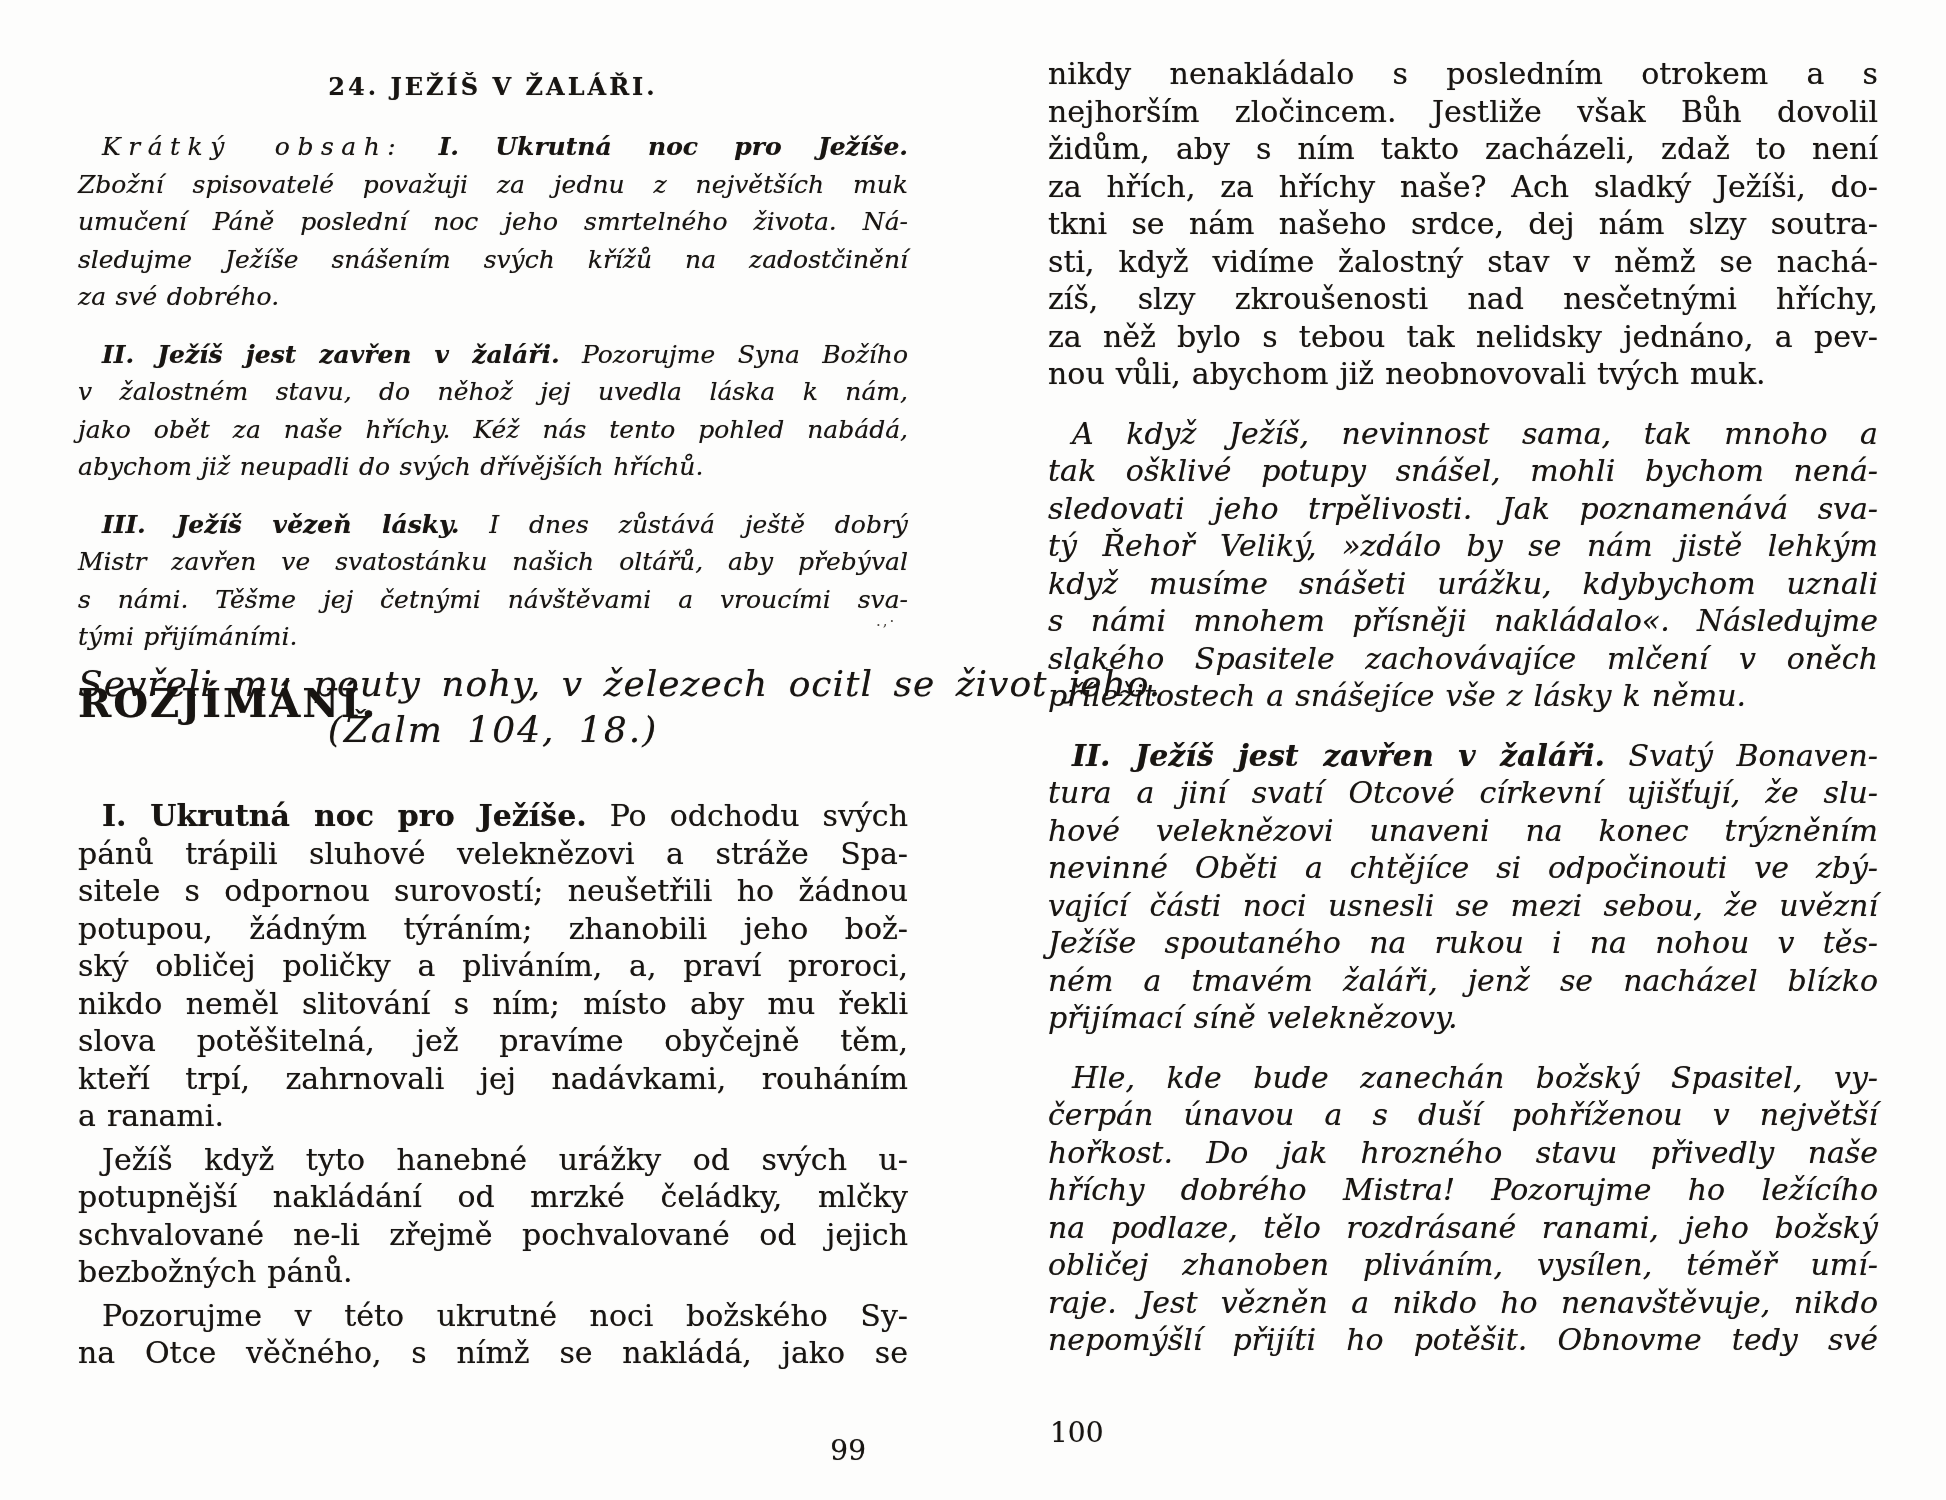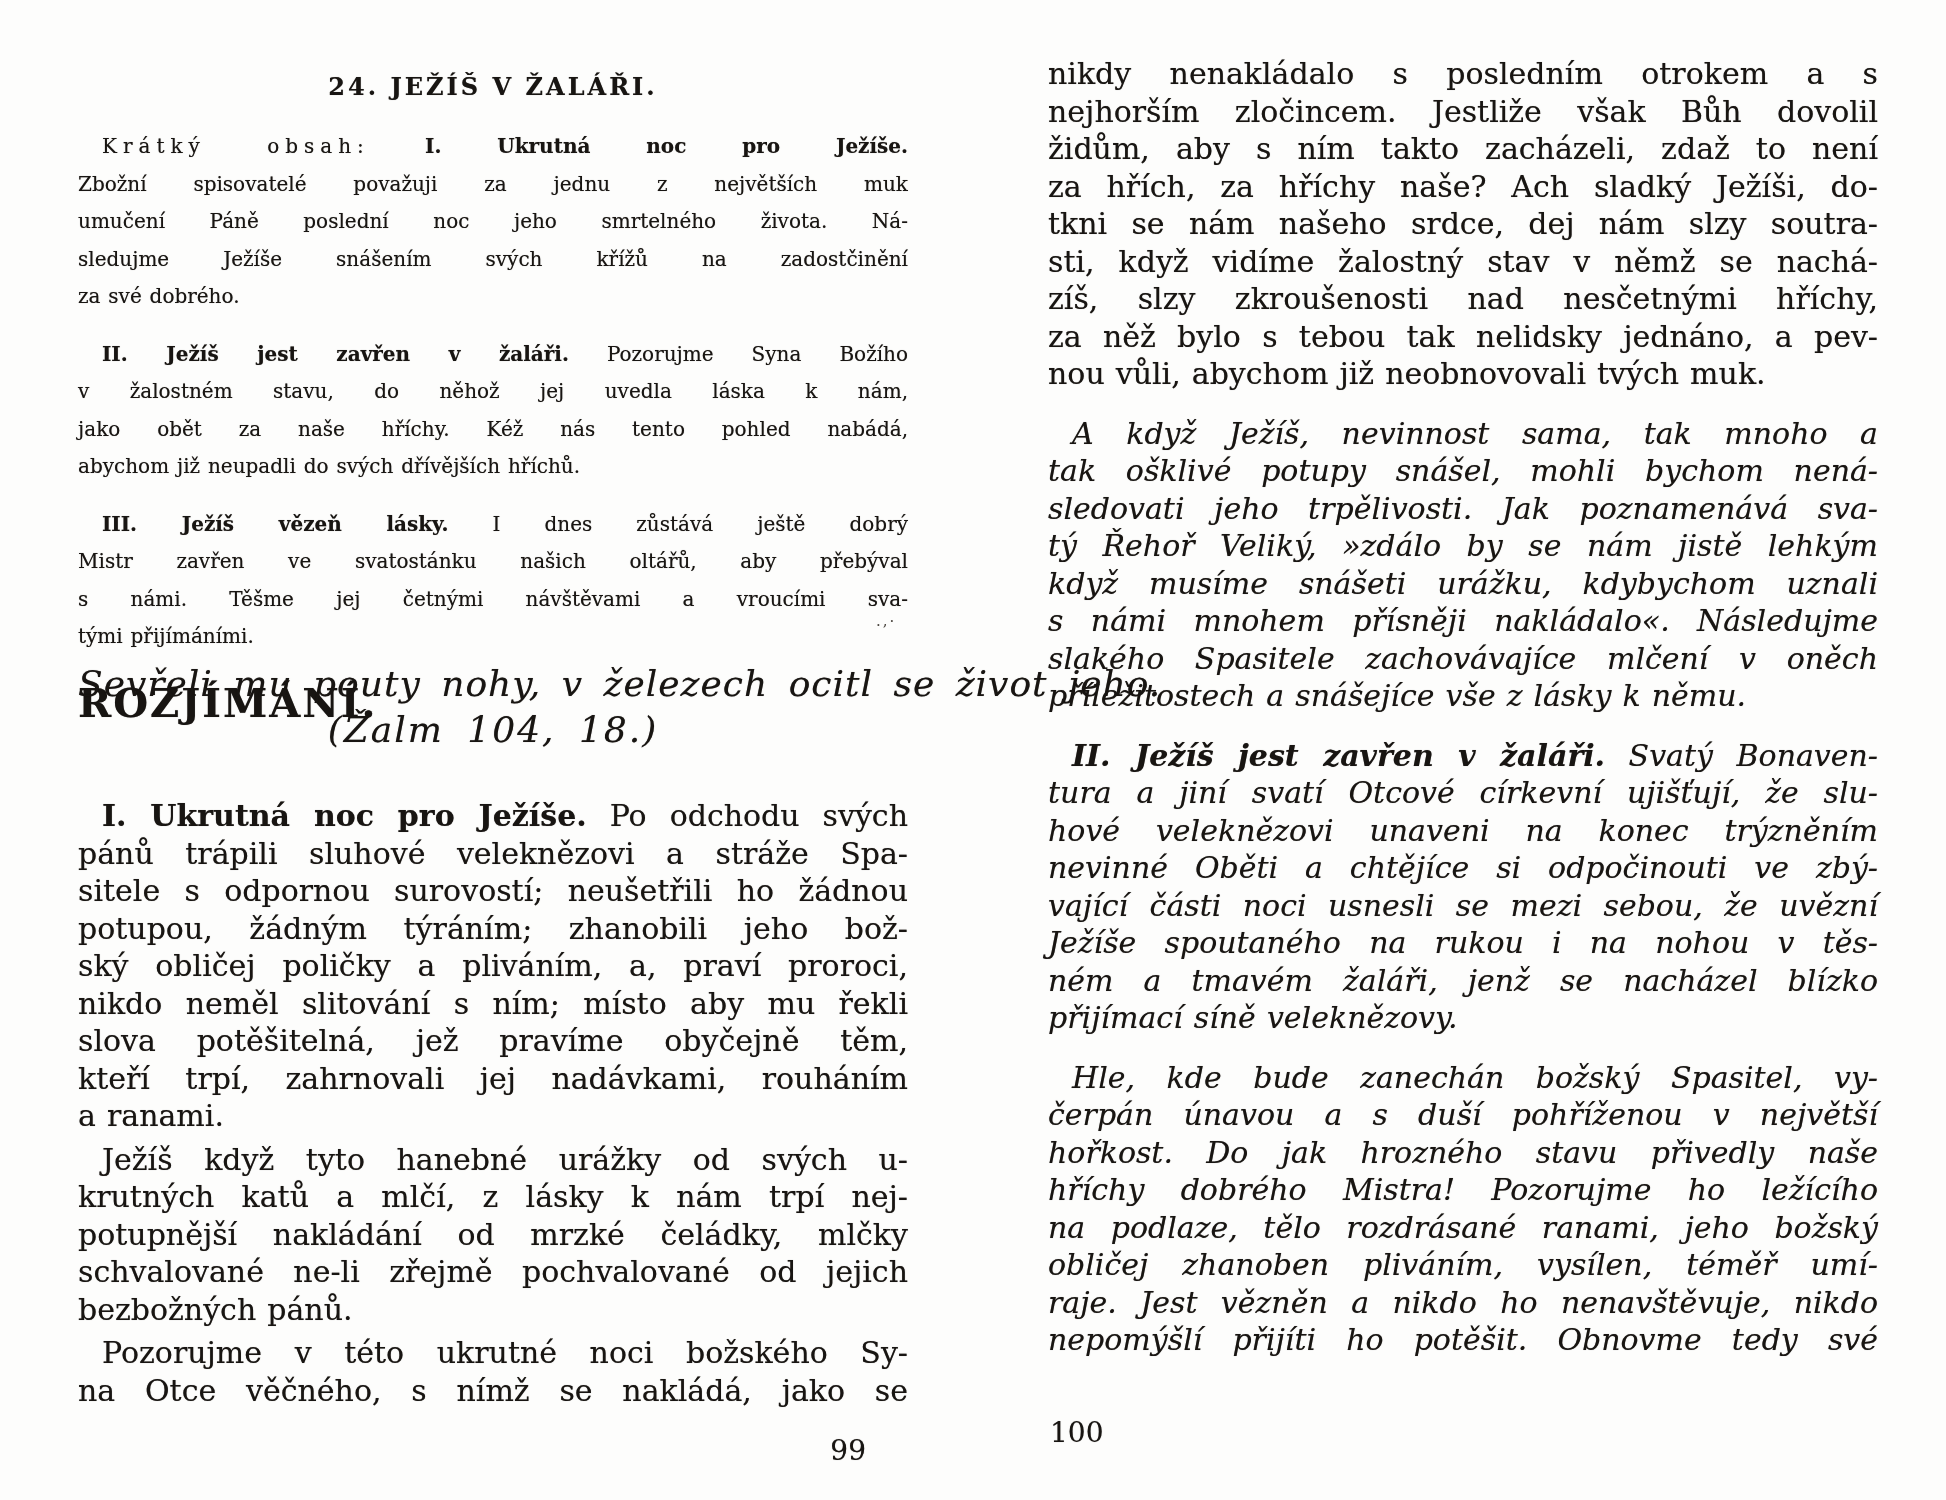--- a/index.html
+++ b/index.html
@@ -24,21 +24,21 @@
 
   .tline {
     line-height:37.5px;
     text-align:justify; text-align-last:justify;
     word-spacing:1.5px;
     white-space:normal;
   }
   .tline.lastline { text-align-last:left; }
   .para.indent .tline:first-child { text-indent:24px; }
 
-  .summary { position:absolute; top:128px; left:0; width:100%; font-size:20px; }
+  .summary { position:absolute; top:128px; left:0; width:100%; font-size:25px;font-style:italic; }
   .summary .para + .para { margin-top:20px; }
 
   .sp { letter-spacing:0.30em; }
 
   .meditation-heading {
     position:absolute; top:646px; left:0; width:100%;
     text-align:left; font-size:40px; font-weight:bold; letter-spacing:2px;
   }
 
   .epigraph {
@@ -106,21 +106,20 @@
         <div class="tline">sitele s odpornou surovostí; neušetřili ho žádnou</div>
         <div class="tline">potupou, žádným týráním; zhanobili jeho bož-</div>
         <div class="tline">ský obličej poličky a pliváním, a, praví proroci,</div>
         <div class="tline">nikdo neměl slitování s ním; místo aby mu řekli</div>
         <div class="tline">slova potěšitelná, jež pravíme obyčejně těm,</div>
         <div class="tline">kteří trpí, zahrnovali jej nadávkami, rouháním</div>
         <div class="tline lastline">a ranami.</div>
       </div>
       <div class="para indent">
         <div class="tline">Ježíš když tyto hanebné urážky od svých u-</div>
-        <div class="tline">krutných katů a mlčí, z lásky k nám trpí nej-</div>
         <div class="tline">potupnější nakládání od mrzké čeládky, mlčky</div>
         <div class="tline">schvalované ne-li zřejmě pochvalované od jejich</div>
         <div class="tline lastline">bezbožných pánů.</div>
       </div>
       <div class="para indent">
         <div class="tline">Pozorujme v této ukrutné noci božského Sy-</div>
         <div class="tline">na Otce věčného, s nímž se nakládá, jako se</div>
       </div>
     </section>
 

